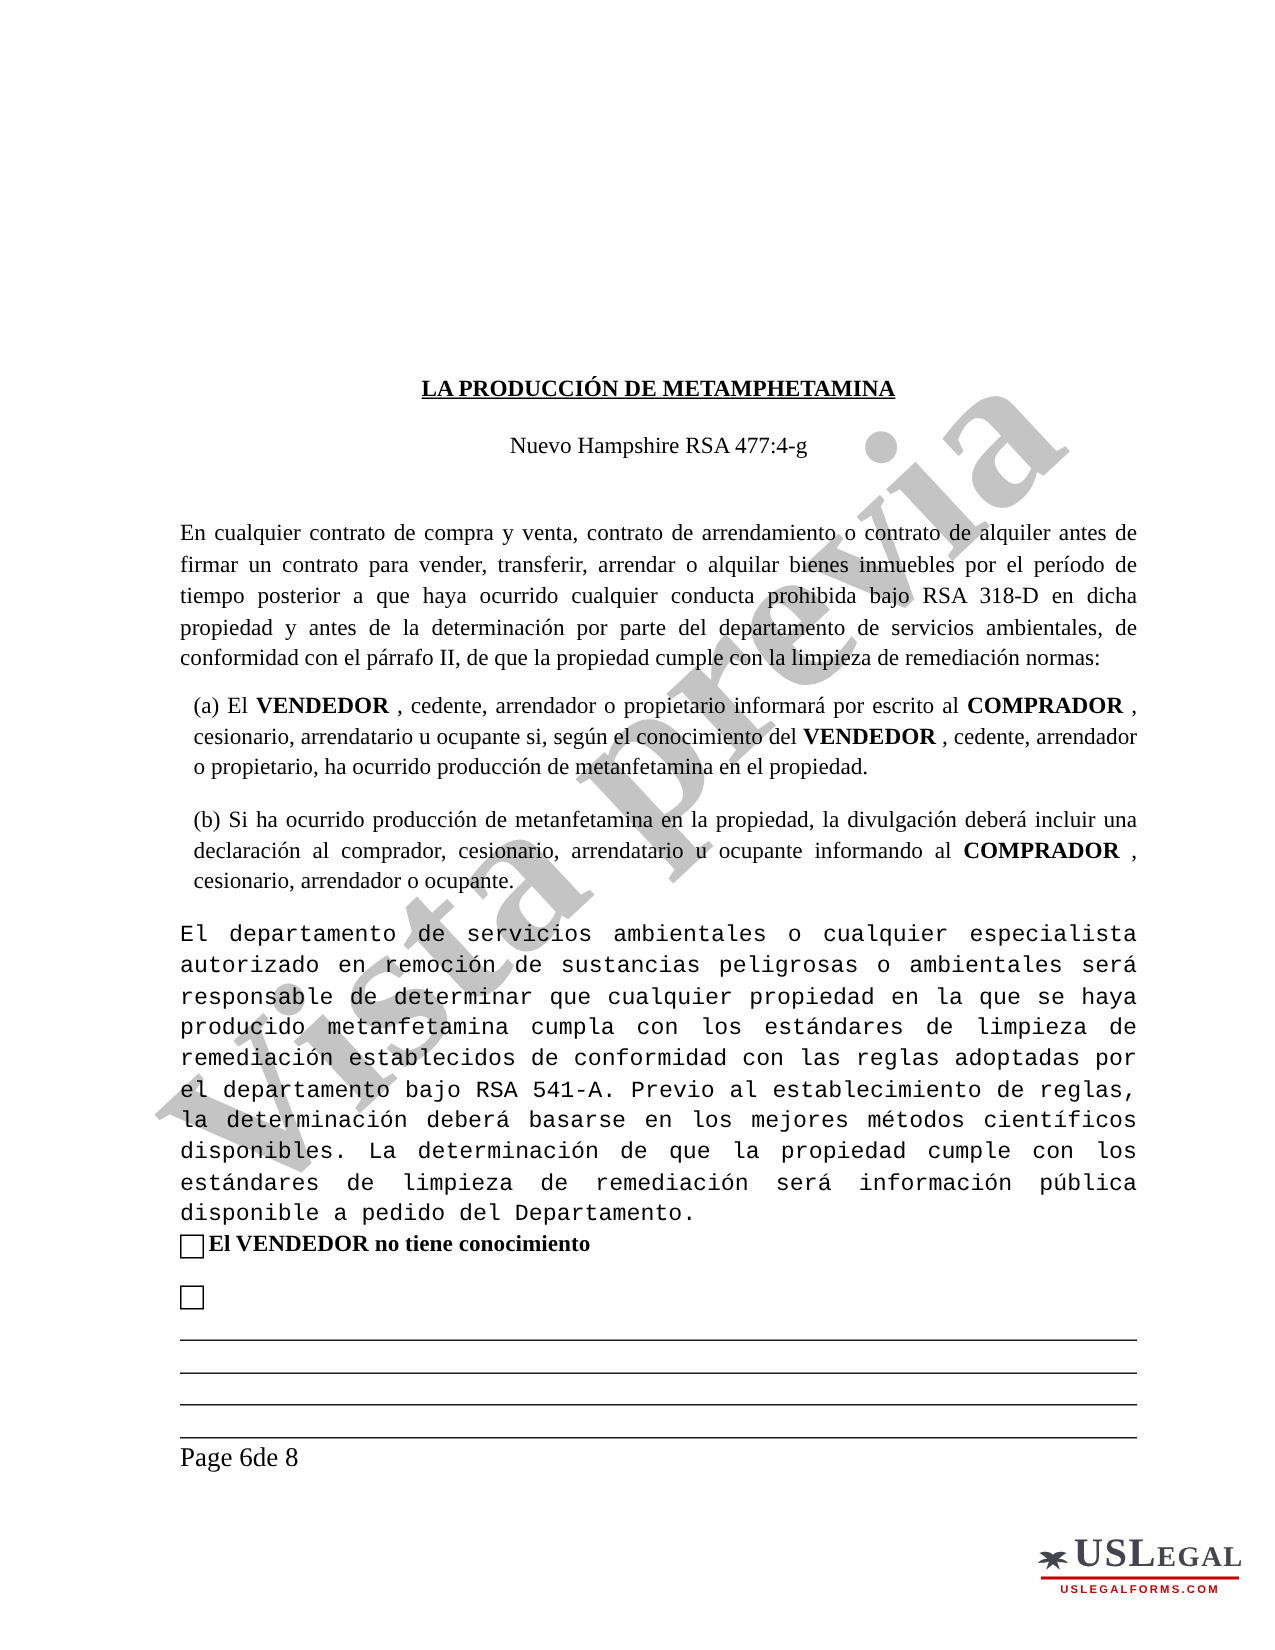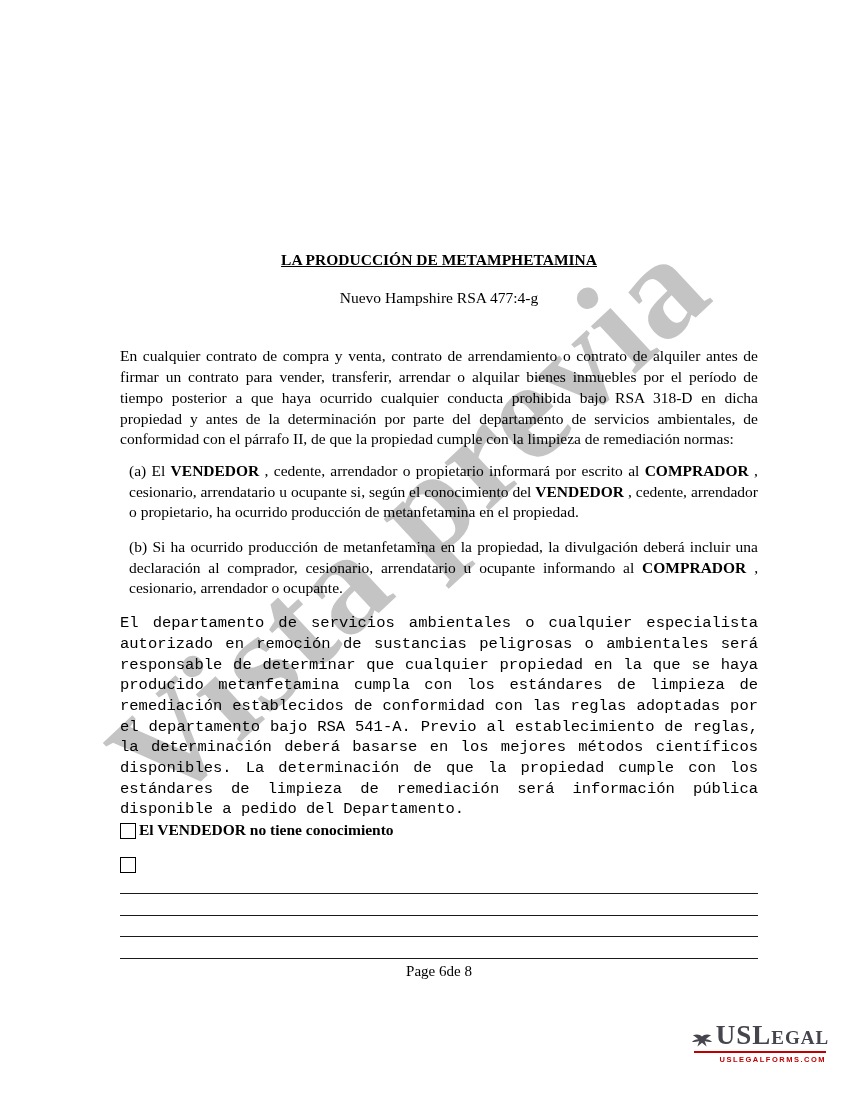--- a/index.html
+++ b/index.html
@@ -71,22 +71,22 @@
     flex: 0 0 auto;
     background: #fff;
   }
   .lines { margin-top: 0; }
   .blank-line {
     height: 21.5px;
     border-bottom: 1px solid #1a1a1a;
   }
   .footer-page {
     margin-top: 2px;
-    text-align: center;
-    font-size: 15px;
+    text-align: left;
+    font-size: 18px;
   }
   .logo {
     position: absolute;
     right: 24px;
     top: 1022px;
     z-index: 3;
     width: 132px;
   }
   .logo-brand {
     display: flex;
@@ -97,21 +97,21 @@
     font-weight: bold;
     font-size: 27px;
     line-height: 1;
     font-variant: small-caps;
     letter-spacing: 1px;
     color: #45454e;
   }
   .logo-rule { height: 2px; background: #c00000; margin-top: 2px; }
   .logo-tag {
     margin-top: 2px;
-    text-align: right;
+    text-align: center;
     font-family: "Liberation Sans", sans-serif;
     font-weight: bold;
     font-size: 7.5px;
     letter-spacing: 1.5px;
     color: #c00000;
   }
   .eagle { width: 22px; height: 16px; flex: 0 0 auto; }
 </style>
 </head>
 <body>

